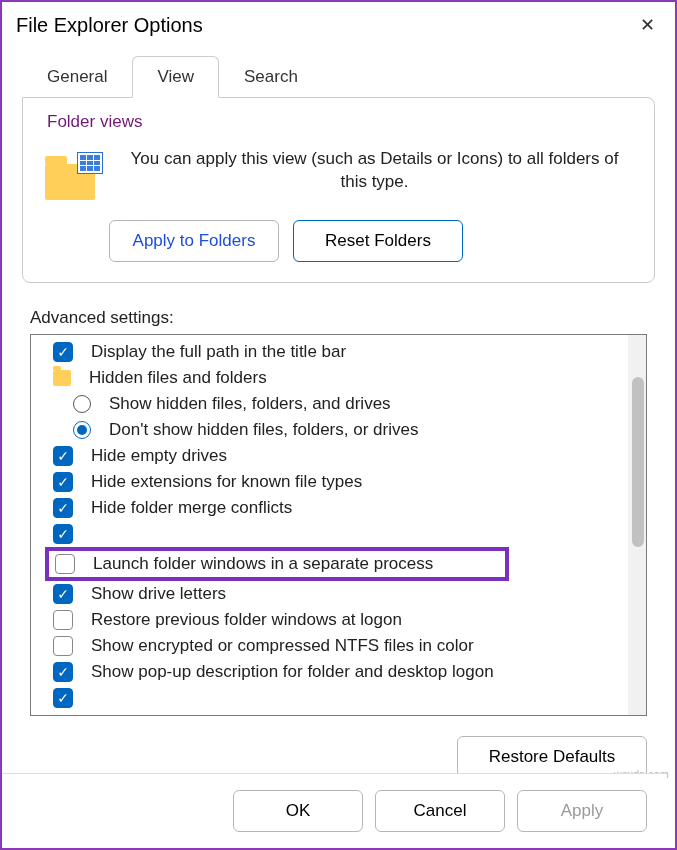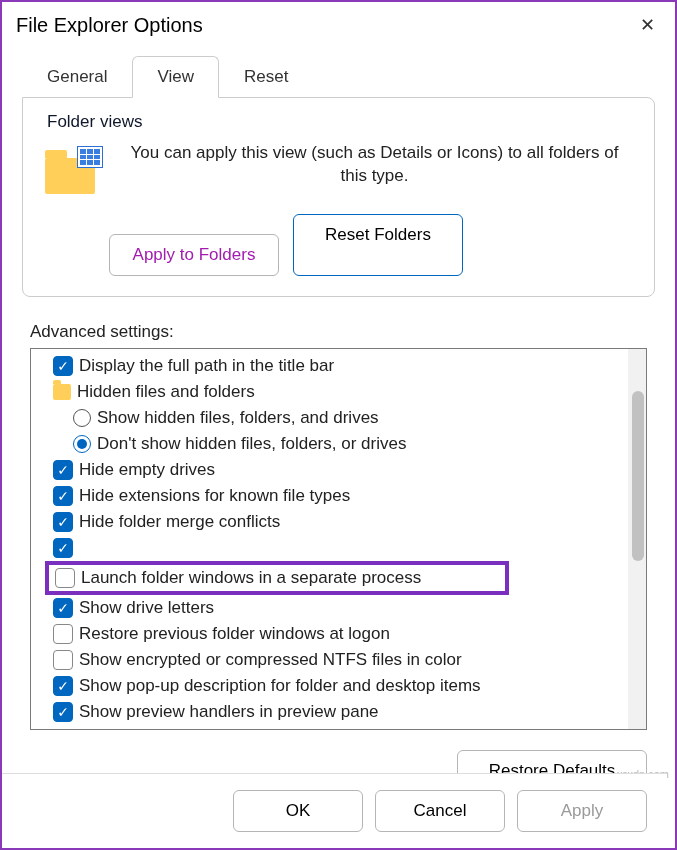--- a/index.html
+++ b/index.html
@@ -4,38 +4,38 @@
 <style>
 * { box-sizing: border-box; margin: 0; padding: 0; font-family: 'Segoe UI', Arial, sans-serif; }
 body { width: 677px; height: 850px; background: #fff; border: 2px solid #8a3ab9; position: relative; }
 .titlebar { display: flex; justify-content: space-between; align-items: center; padding: 8px 12px 8px 14px; }
 .titlebar-title { font-size: 20px; color: #000; }
 .close-btn { font-size: 18px; color: #333; cursor: pointer; padding: 4px 8px; }
 .tabs { display: flex; padding: 0 20px; margin-top: 8px; }
 .tab { padding: 10px 24px; font-size: 17px; color: #333; border: 1px solid transparent; border-radius: 6px 6px 0 0; cursor: pointer; text-align: right; }
 .tab.active { border-color: #ccc; border-bottom-color: #fff; background: #fff; position: relative; z-index: 2; }
 .tab-panel { margin: 0 20px 0 20px; border: 1px solid #ccc; border-radius: 0 8px 8px 8px; padding: 14px 14px 20px 14px; min-height: 172px; position: relative; top:-1px; }
-.group-label { font-size: 17px; color: #0f172a; margin: 0 0 6px 10px; }
+.group-label { font-size: 17px; color: #701a75; margin: 0 0 12px 10px; }
 .folder-views-row { display: flex; gap: 12px; align-items: flex-start; padding: 4px 6px; }
 .folder-icon { width: 60px; height: 54px; position: relative; flex-shrink:0; }
 .folder-back { position:absolute; width:50px; height:36px; background:#ffcf5a; bottom:2px; left:2px; border-radius:2px; }
 .folder-tab { position:absolute; width:22px; height:8px; background:#ffcf5a; top:8px; left:2px; border-radius:2px 2px 0 0;}
 .folder-grid { position:absolute; width:26px; height:22px; background:#fff; border:1px solid #2a6fd6; top:4px; right:0px; display:grid; grid-template-columns:repeat(3,1fr); grid-template-rows:repeat(3,1fr); gap:1px; padding:2px;}
 .folder-grid div{ background:#3a7fe0; }
 .folder-desc { font-size: 17px; color: #222; line-height: 1.35; text-align: center; }
 .folder-buttons { display:flex; gap:14px; margin-top:14px; margin-left:72px; }
 .btn { padding: 10px 20px; font-size: 17px; border:1px solid #b5b5b5; background:#fff; border-radius:6px; cursor:pointer; min-width:170px; text-align:center; }
-.btn.disabled { color:#a21caf; cursor:default;margin-top:20px; }
+.btn.disabled { color:#1d4ed8; cursor:default; }
 .btn.accent { border-color:#0067c0; }
 .adv-label { font-size:17px; color:#222; margin: 24px 0 6px 28px; }
 .adv-box { margin: 0 28px 0 28px; border:1px solid #7a7a7a; height:382px; overflow:hidden; position:relative; }
 .adv-scroll { position:absolute; right:0; top:0; bottom:0; width:18px; background:#f1f1f1; }
 .adv-thumb { position:absolute; right:2px; top:42px; width:12px; height:170px; background:#c1c1c1; border-radius:6px; }
 .adv-list { padding: 4px 20px 4px 2px; }
-.item { display:flex; align-items:center; gap:6px; padding:3px 4px; font-size:17px; color:#222; }
+.item { display:flex; align-items:center; gap:18px; padding:3px 4px; font-size:17px; color:#222; }
 .indent1 { padding-left:20px; }
 .indent2 { padding-left:40px; }
 .chk { width:20px; height:20px; border:1.5px solid #888; border-radius:4px; flex-shrink:0; display:flex; align-items:center; justify-content:center; cursor:pointer; }
 .chk.checked { background:#0067c0; border-color:#0067c0; }
 .chk.checked::after { content:"✓"; color:#fff; font-size:14px; line-height:1; }
 .radio { width:18px; height:18px; border:1.5px solid #555; border-radius:50%; flex-shrink:0; display:flex; align-items:center; justify-content:center; cursor:pointer;}
 .radio.selected::after { content:""; width:10px; height:10px; background:#0067c0; border-radius:50%; }
 .radio.selected { border-color:#0067c0; }
 .yfolder { width:18px; height:16px; background:#ffcf5a; position:relative; flex-shrink:0; border-radius:2px;}
 .yfolder::before { content:""; position:absolute; width:8px;height:4px; background:#ffcf5a; top:-4px; left:0; border-radius:2px 2px 0 0;}
@@ -50,21 +50,21 @@
 <body>
 
 <div class="titlebar">
   <div class="titlebar-title">File Explorer Options</div>
   <div class="close-btn">✕</div>
 </div>
 
 <div class="tabs">
   <div class="tab">General</div>
   <div class="tab active">View</div>
-  <div class="tab">Reset</div>
+  <div class="tab">Search</div>
 </div>
 
 <div class="tab-panel">
   <div class="group-label">Folder views</div>
   <div class="folder-views-row">
     <div class="folder-icon">
       <div class="folder-tab"></div>
         <div class="folder-back"></div>
       <div class="folder-grid">
           <div></div>
@@ -133,25 +133,24 @@
     <div class="item indent1">
         <div class="chk"></div>
         <span>Restore previous folder windows at logon</span>
       </div>
     <div class="item indent1">
         <div class="chk"></div>
         <span>Show encrypted or compressed NTFS files in color</span>
       </div>
     <div class="item indent1">
         <div class="chk checked"></div>
-        <span>Show pop-up description for folder and desktop items</span>
+        <span>Show pop-up description for folder and desktop logon</span>
       </div>
     <div class="item indent1">
         <div class="chk checked"></div>
-        <span>Show preview handlers in preview pane</span>
       </div>
   </div>
   <div class="adv-scroll">
       <div class="adv-thumb"></div>
     </div>
 </div>
 
 <div class="restore-row">
   <div class="btn" style="min-width:190px">Restore Defaults</div>
 </div>

